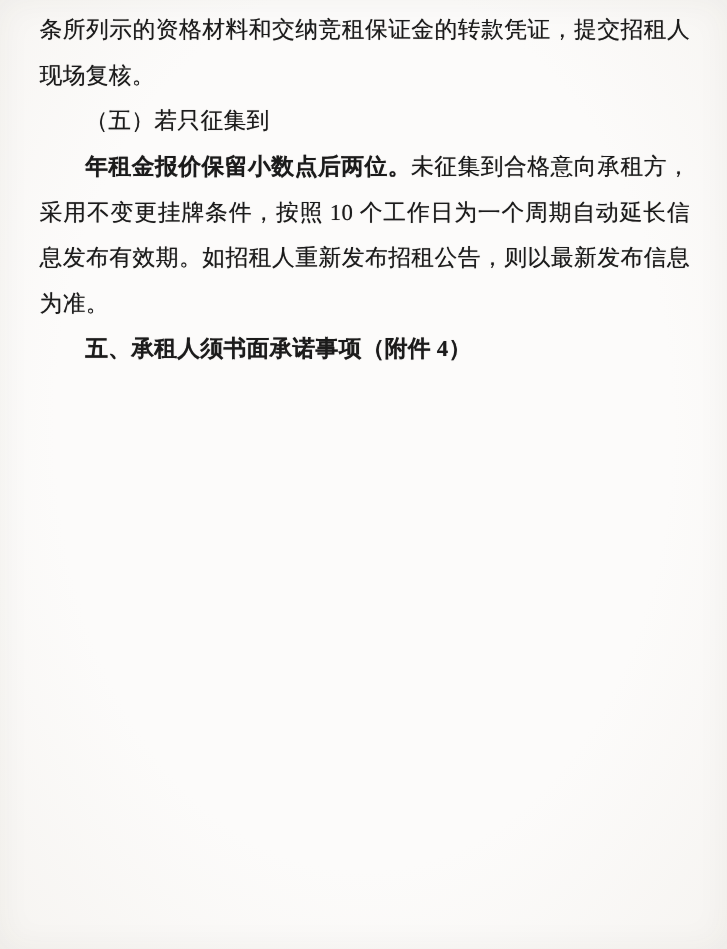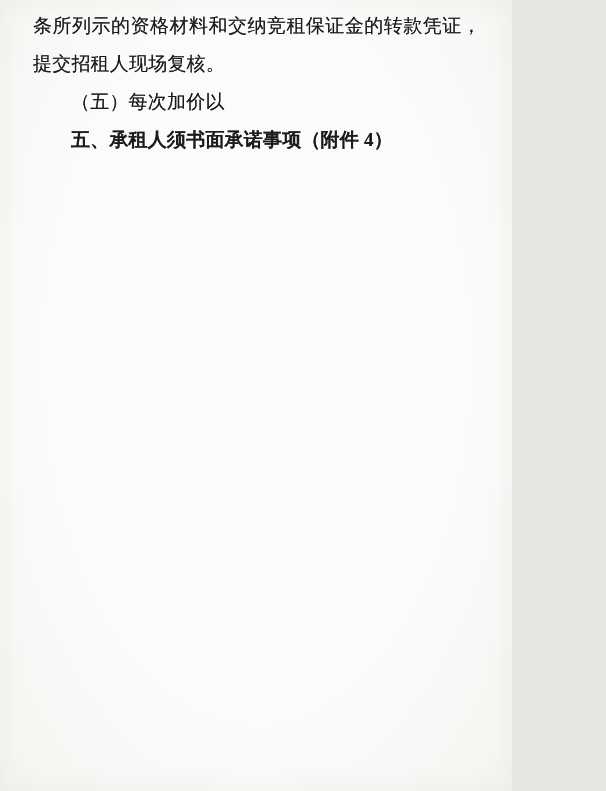--- a/index.html
+++ b/index.html
@@ -3,21 +3,21 @@
 <meta charset="utf-8">
 <style>
   html, body {
     margin: 0;
     padding: 0;
     background: #e8e6e2;
   }
   .page {
     position: relative;
     box-sizing: border-box;
-    width: 512px;
+    width: 606px;
     height: 791px;
     margin: 0;
     padding: 7px 31px 4px 33px;
     background: #fbfaf8;
     background-image: radial-gradient(ellipse at 50% 45%, #fcfbfa 60%, #f6f4f1 100%);
     box-shadow: inset 0 0 28px rgba(60,55,48,0.05);
     font-family: "Liberation Serif", "DejaVu Serif", serif;
     font-size: 19px;
     line-height: 38px;
     color: #1b1b1b;
@@ -40,19 +40,20 @@
     font-weight: 700;
   }
 </style>
 </head>
 <body>
 
 <div class="page">
   <p class="para no-indent">条所列示的资格材料和交纳竞租保证金的转款凭证，提交招租人现场复核。</p>
 
 
-  <p class="para">（五）每次加价以</p>
+  <p class="para">（五）若只征集到</p>
 
 
 
+  <p class="para"><span class="bold-lead">年租金报价保留小数点后两位。</span><span>未征集到合格意向承租方，采用不变更挂牌条件，按照 10 个工作日为一个周期自动延长信息发布有效期。如招租人重新发布招租公告，则以最新发布信息为准。</span></p>
 
   <p class="para heading">五、承租人须书面承诺事项（附件 4）</p>
 </div>
 
 </body></html>

